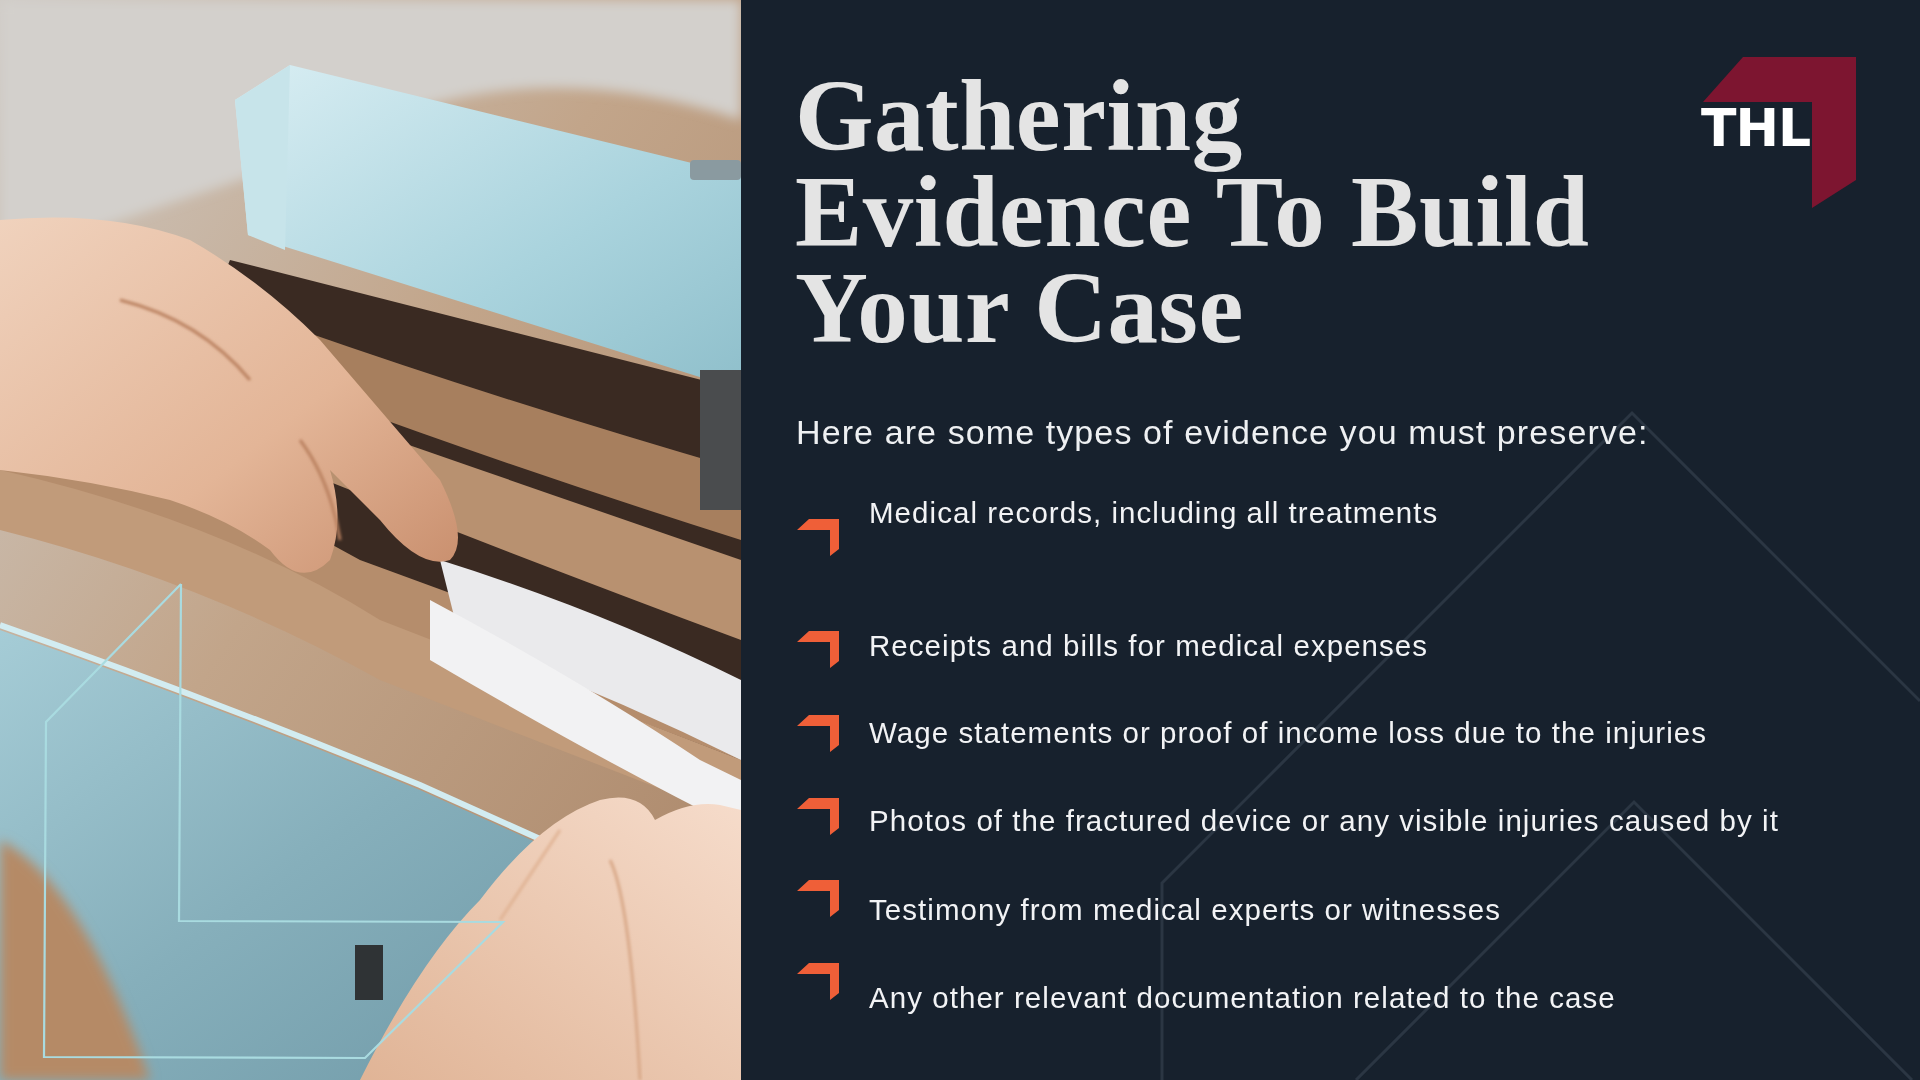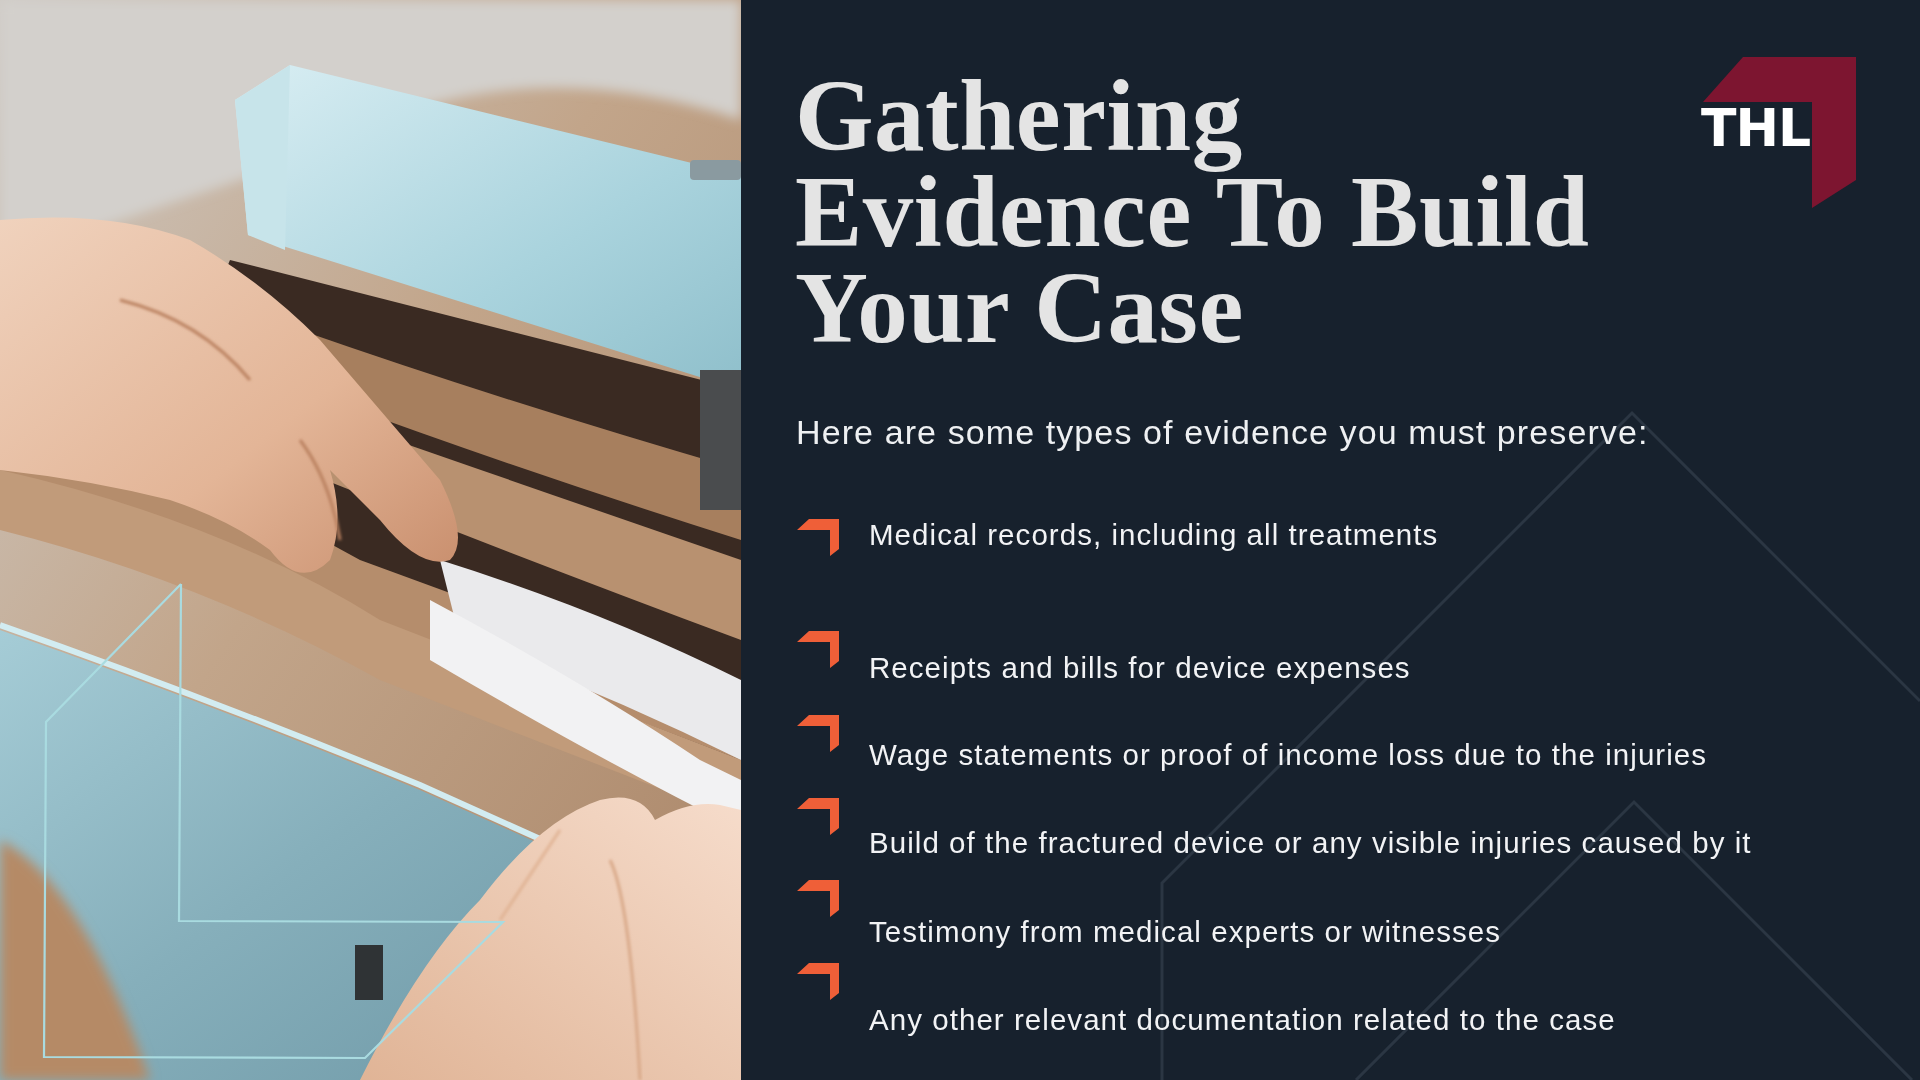--- a/index.html
+++ b/index.html
@@ -5,21 +5,21 @@
   html, body { margin:0; padding:0; }
   body { width:1920px; height:1080px; overflow:hidden; background:#17212d; position:relative; font-family:"Liberation Sans", sans-serif; }
   .photo { position:absolute; left:0; top:0; width:741px; height:1080px; overflow:hidden; background:#b49276; }
   .photo svg { position:absolute; left:0; top:0; }
   .panel { position:absolute; left:741px; top:0; width:1179px; height:1080px; background:#17212d; overflow:hidden; }
   .pattern { position:absolute; left:0; top:0; }
   .title { position:absolute; left:795px; top:68px; margin:0; font-family:"Liberation Serif", serif; font-weight:700; font-size:101px; line-height:96px; color:#e4e4e4; letter-spacing:0.5px; }
   .title span { display:block; white-space:nowrap; }
   .intro { position:absolute; left:796px; top:414px; font-size:34px; line-height:36px; color:#eef0f2; letter-spacing:1.1px; white-space:nowrap; }
   .item-text { position:absolute; left:869px; font-size:29.5px; line-height:45px; color:#f2f3f5; letter-spacing:1.05px; white-space:nowrap; }
-  .item-text span { display:block;margin-top:22px; }
+  .item-text span { display:block; }
   .bullet { position:absolute; left:797px; width:44px; height:40px; }
   .logo { position:absolute; left:1700px; top:54px; width:160px; height:160px; }
   .logo-text { position:absolute; left:1701px; top:98px; font-family:"DejaVu Sans", sans-serif; font-weight:700; font-size:52px; line-height:60px; color:#ffffff; letter-spacing:-1px; }
 </style>
 </head>
 <body>
 
 <div class="photo">
   <svg width="741" height="1080" viewBox="0 0 741 1080">
     <defs>
@@ -116,35 +116,35 @@
     <polygon points="0,14 12,3 42,3 42,33 33,40 33,14" fill="#ef5f38"></polygon>
   </svg>
   <div class="item-text" style="top:490px">
     <span>Medical records, including all treatments</span>
   </div>
 
   <svg class="bullet" style="top:628px" viewBox="0 0 44 40">
     <polygon points="0,14 12,3 42,3 42,33 33,40 33,14" fill="#ef5f38"></polygon>
   </svg>
   <div class="item-text" style="top:623px">
-    <span>Receipts and bills for device expenses</span>
+    <span>Receipts and bills for medical expenses</span>
   </div>
 
   <svg class="bullet" style="top:712px" viewBox="0 0 44 40">
     <polygon points="0,14 12,3 42,3 42,33 33,40 33,14" fill="#ef5f38"></polygon>
   </svg>
   <div class="item-text" style="top:710px">
     <span>Wage statements or proof of income loss due to the injuries</span>
   </div>
 
   <svg class="bullet" style="top:795px" viewBox="0 0 44 40">
     <polygon points="0,14 12,3 42,3 42,33 33,40 33,14" fill="#ef5f38"></polygon>
   </svg>
   <div class="item-text" style="top:798px">
-    <span>Build of the fractured device or any visible injuries caused by it</span>
+    <span>Photos of the fractured device or any visible injuries caused by it</span>
   </div>
 
   <svg class="bullet" style="top:877px" viewBox="0 0 44 40">
     <polygon points="0,14 12,3 42,3 42,33 33,40 33,14" fill="#ef5f38"></polygon>
   </svg>
   <div class="item-text" style="top:887px">
     <span>Testimony from medical experts or witnesses</span>
   </div>
 
   <svg class="bullet" style="top:960px" viewBox="0 0 44 40">

